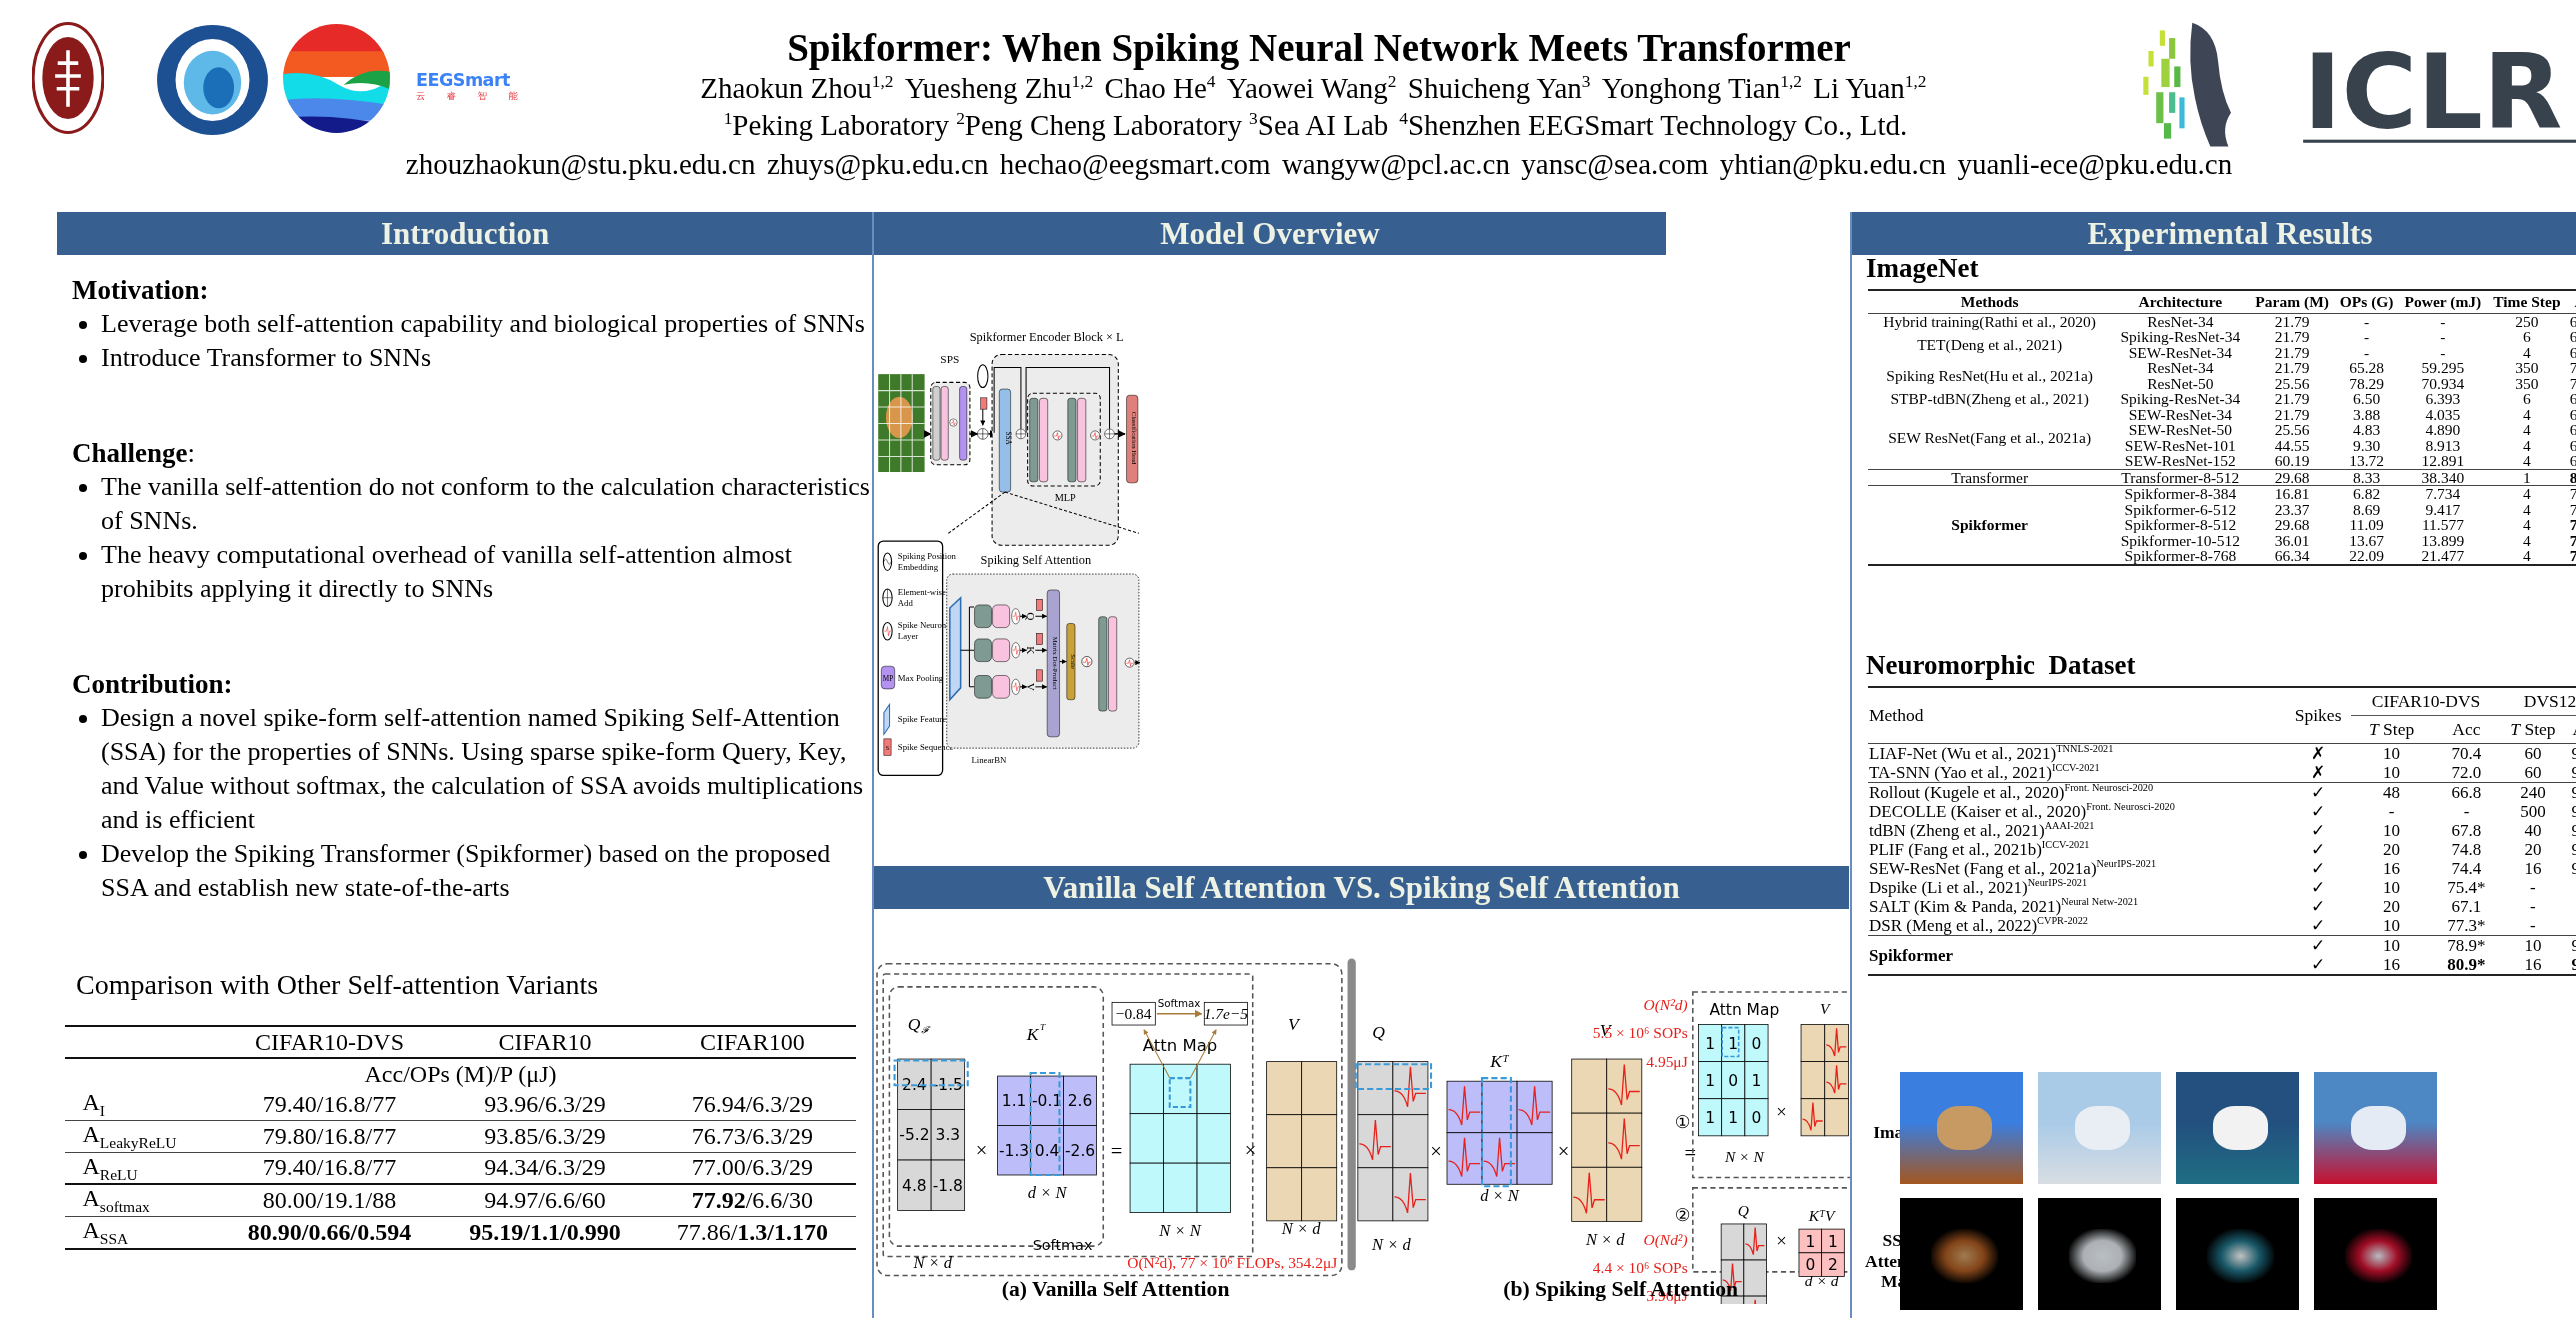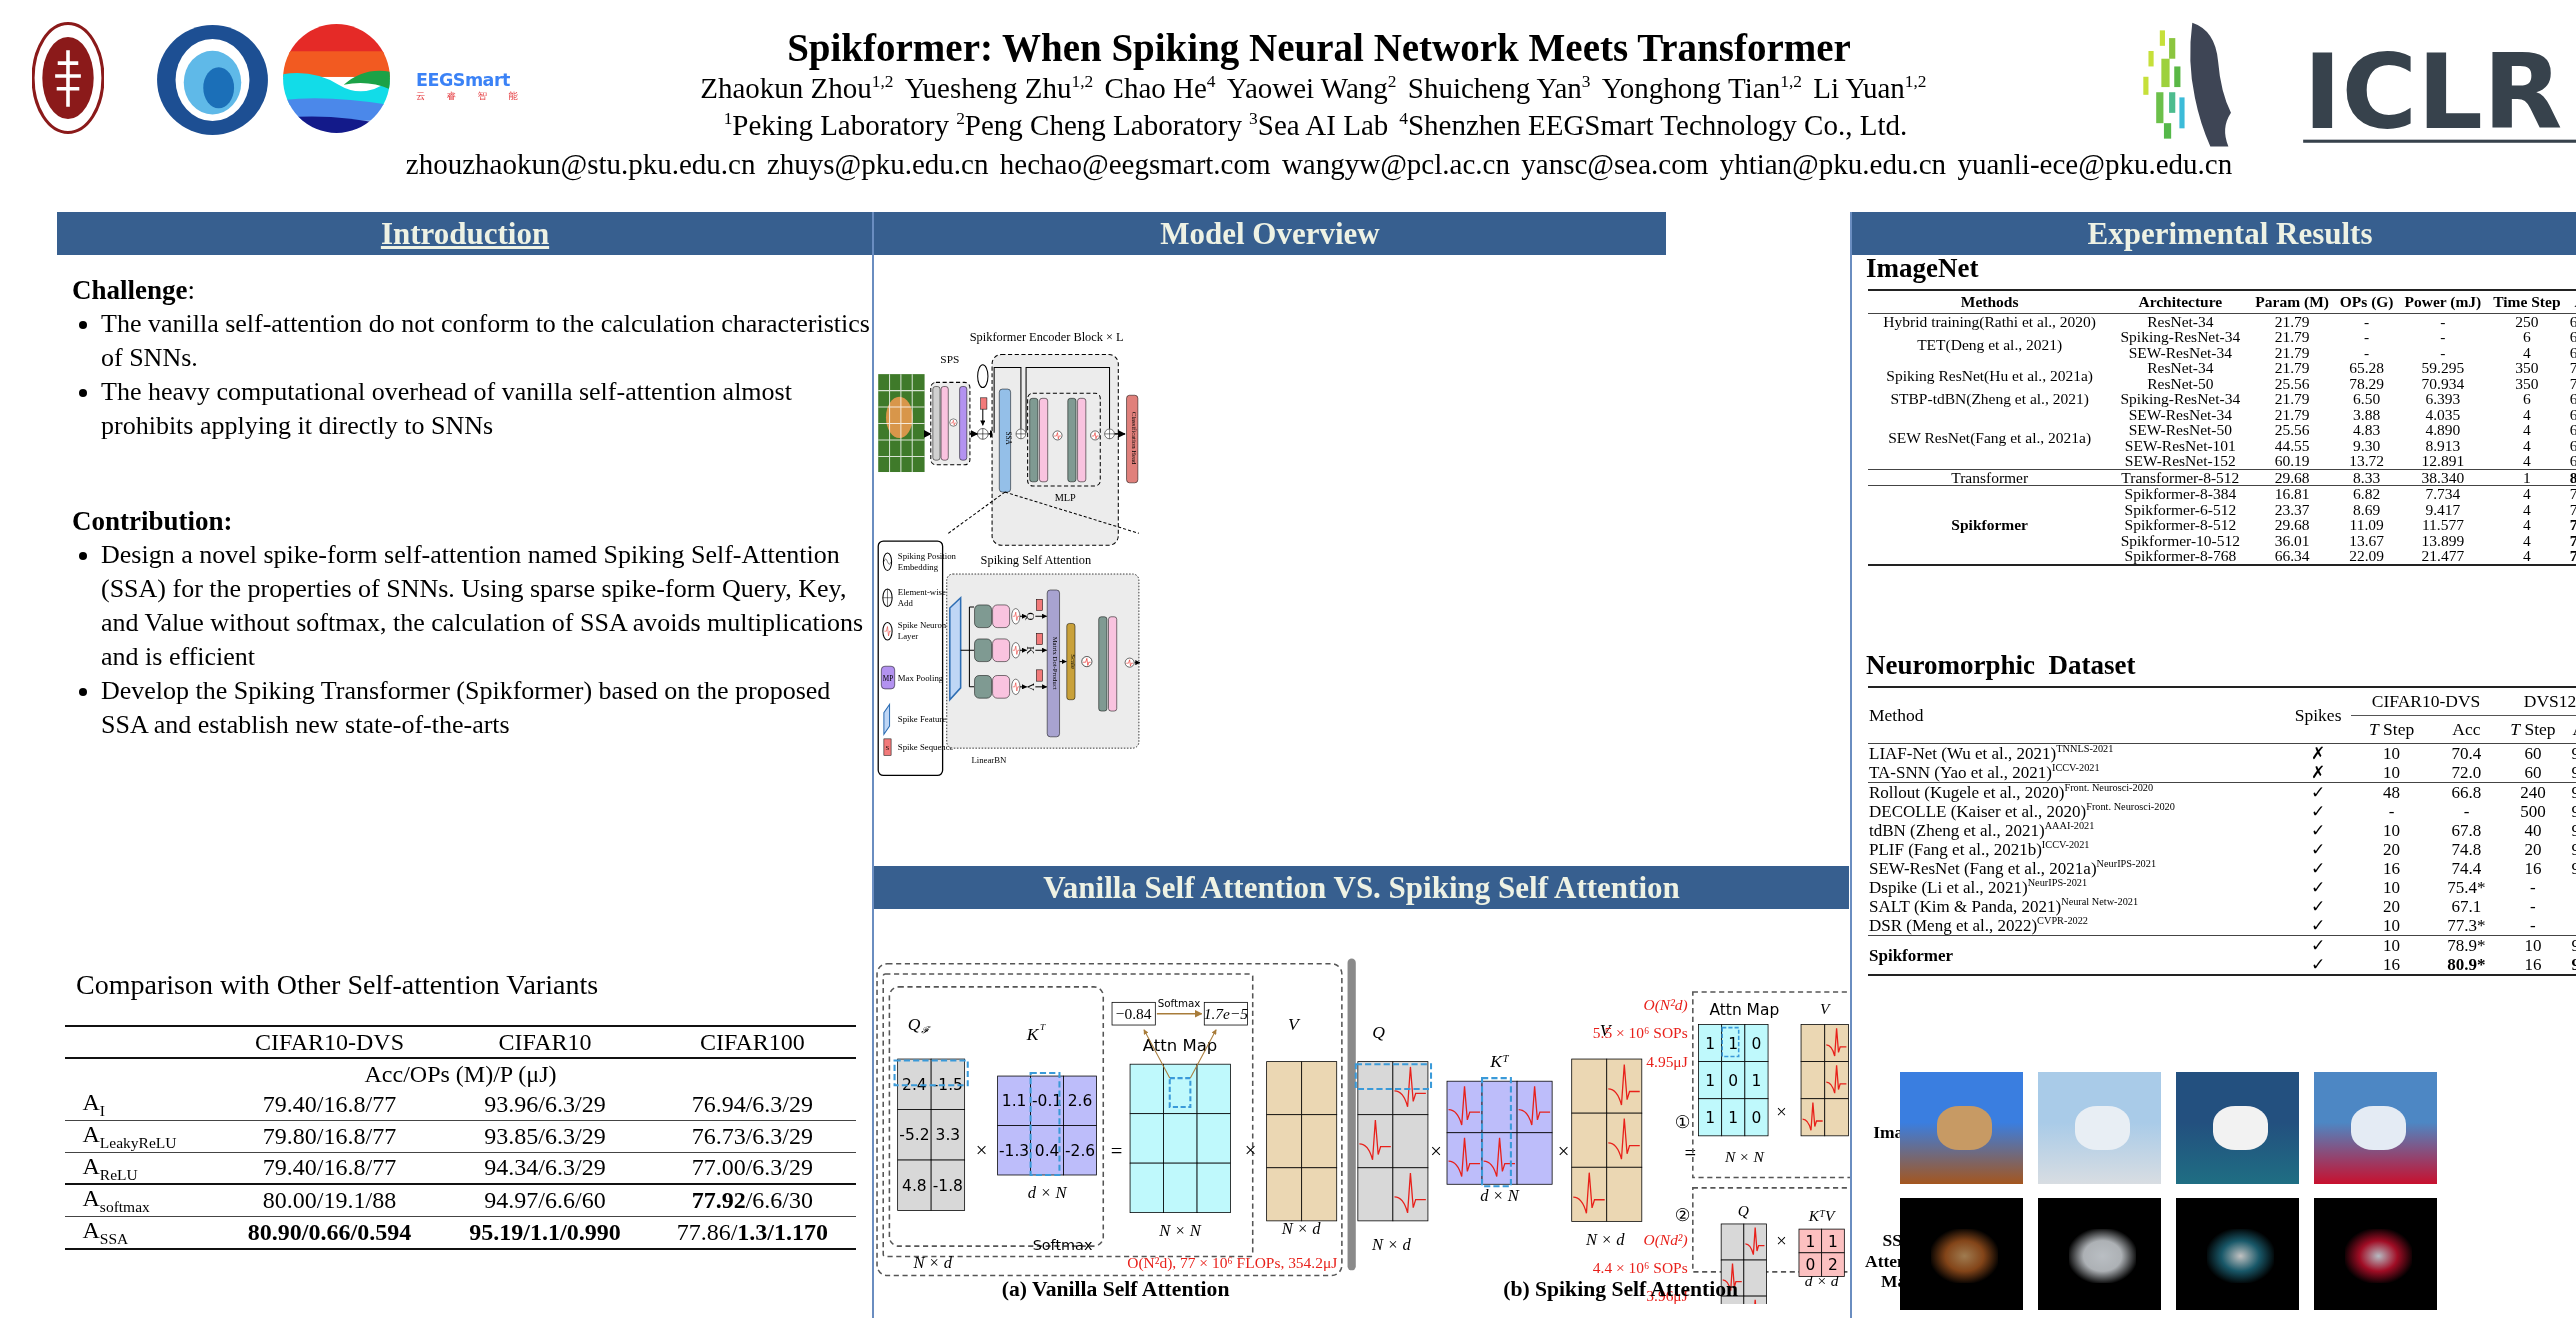--- a/index.html
+++ b/index.html
@@ -102,28 +102,35 @@
         <rect x="70" y="140" width="12" height="40" fill="#4dbc8e"></rect>
         <rect x="90" y="150" width="10" height="60" fill="#3cbbd8"></rect>
         <rect x="60" y="200" width="14" height="30" fill="#55b84a"></rect>
       </g>
     <path d="M115 5 Q160 20 165 80 Q170 140 190 180 Q170 210 185 245 L150 245 Q130 200 120 150 Q105 80 115 5Z" fill="#3e4555"></path>
     <text x="330" y="210" font-family="'DejaVu Sans',sans-serif" font-weight="bold" font-size="200" fill="#37424c">ICLR</text>
     <rect x="330" y="232" width="590" height="6" fill="#37424c"></rect>
   </svg>
 </div>
 
-<div class="abs sec-head" style="left:57px;top:212px;width:816px;text-decoration:underline;">Introduction</div>
+<div class="abs sec-head" style="left:57px;top:212px;width:816px;">Introduction</div>
 <div class="abs sec-head" style="left:874px;top:212px;width:792px;">Model Overview</div>
 <div class="abs sec-head" style="left:1852px;top:212px;width:756px;">Experimental Results</div>
 <div class="abs sec-head" style="left:874px;top:866px;width:975px;">Vanilla Self Attention VS. Spiking Self Attention</div>
 <div class="abs vdiv" style="left:872px;top:212px;height:1107px;"></div>
 <div class="abs vdiv" style="left:1850px;top:212px;height:1107px;"></div>
 
 <div class="abs intro">
+  <div class="blk">
+    <h3>Motivation:</h3>
+    <ul id="mot-list">
+        <li>Leverage both self-attention capability and biological properties of SNNs</li>
+        <li>Introduce Transformer to SNNs</li>
+      </ul>
+  </div>
   <div class="blk">
     <h3><span>Challenge</span><span style="font-weight:normal">:</span></h3>
     <ul id="chal-list">
         <li>The vanilla self-attention do not conform to the calculation characteristics of SNNs.</li>
         <li>The heavy computational overhead of vanilla self-attention almost prohibits applying it directly to SNNs</li>
       </ul>
   </div>
   <div>
     <h3>Contribution:</h3>
     <ul id="contrib-list">

